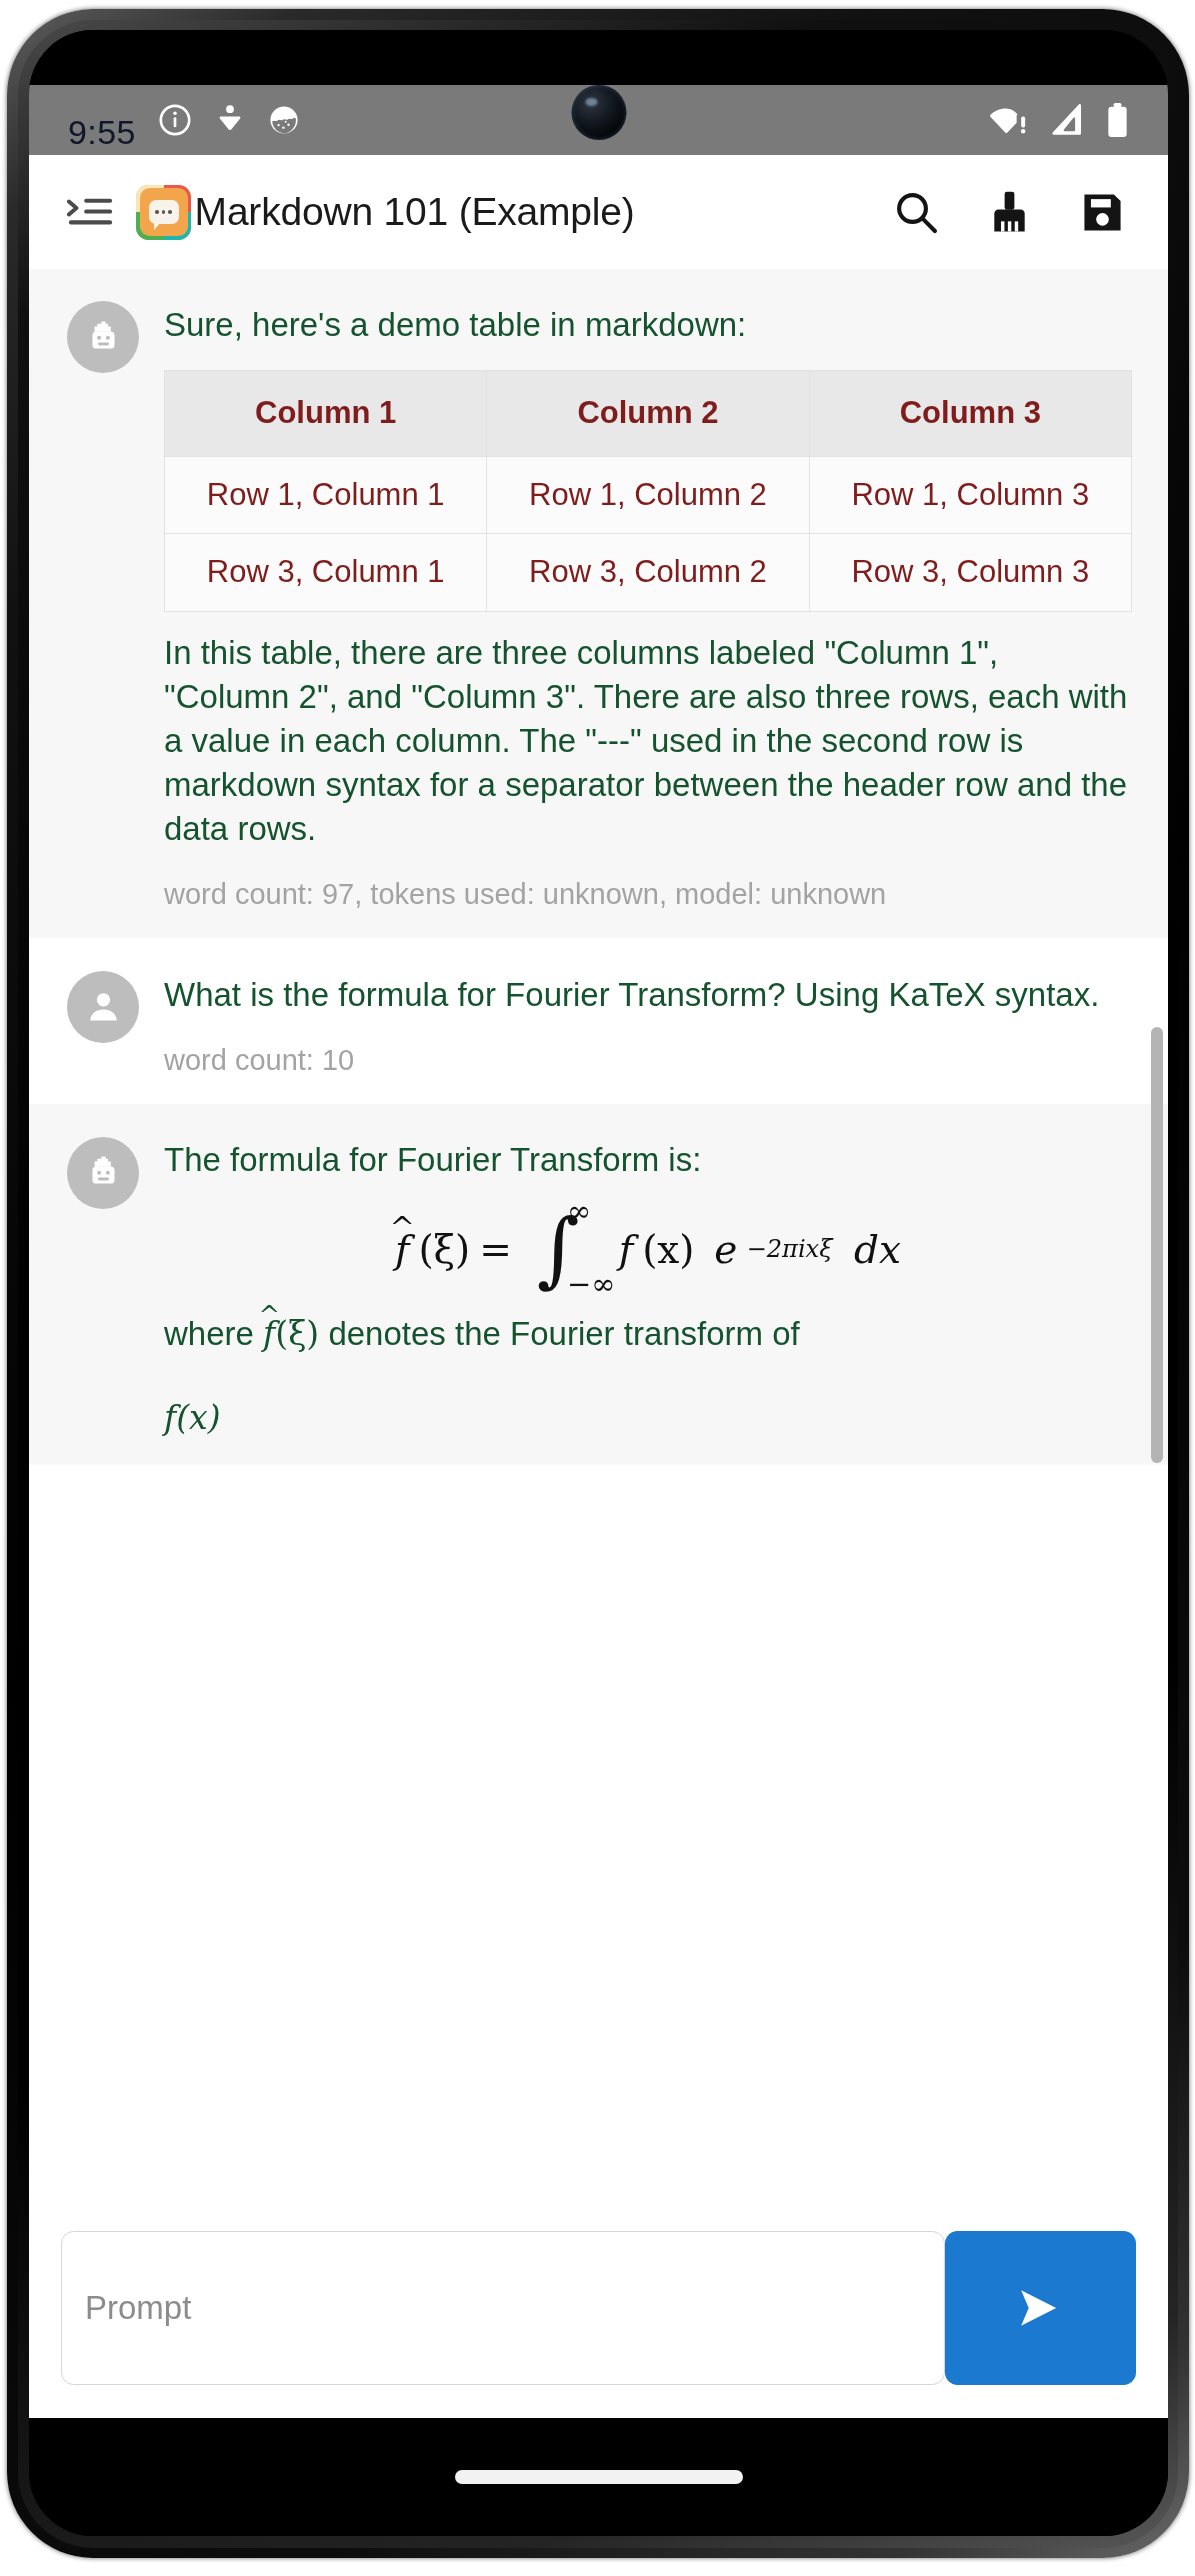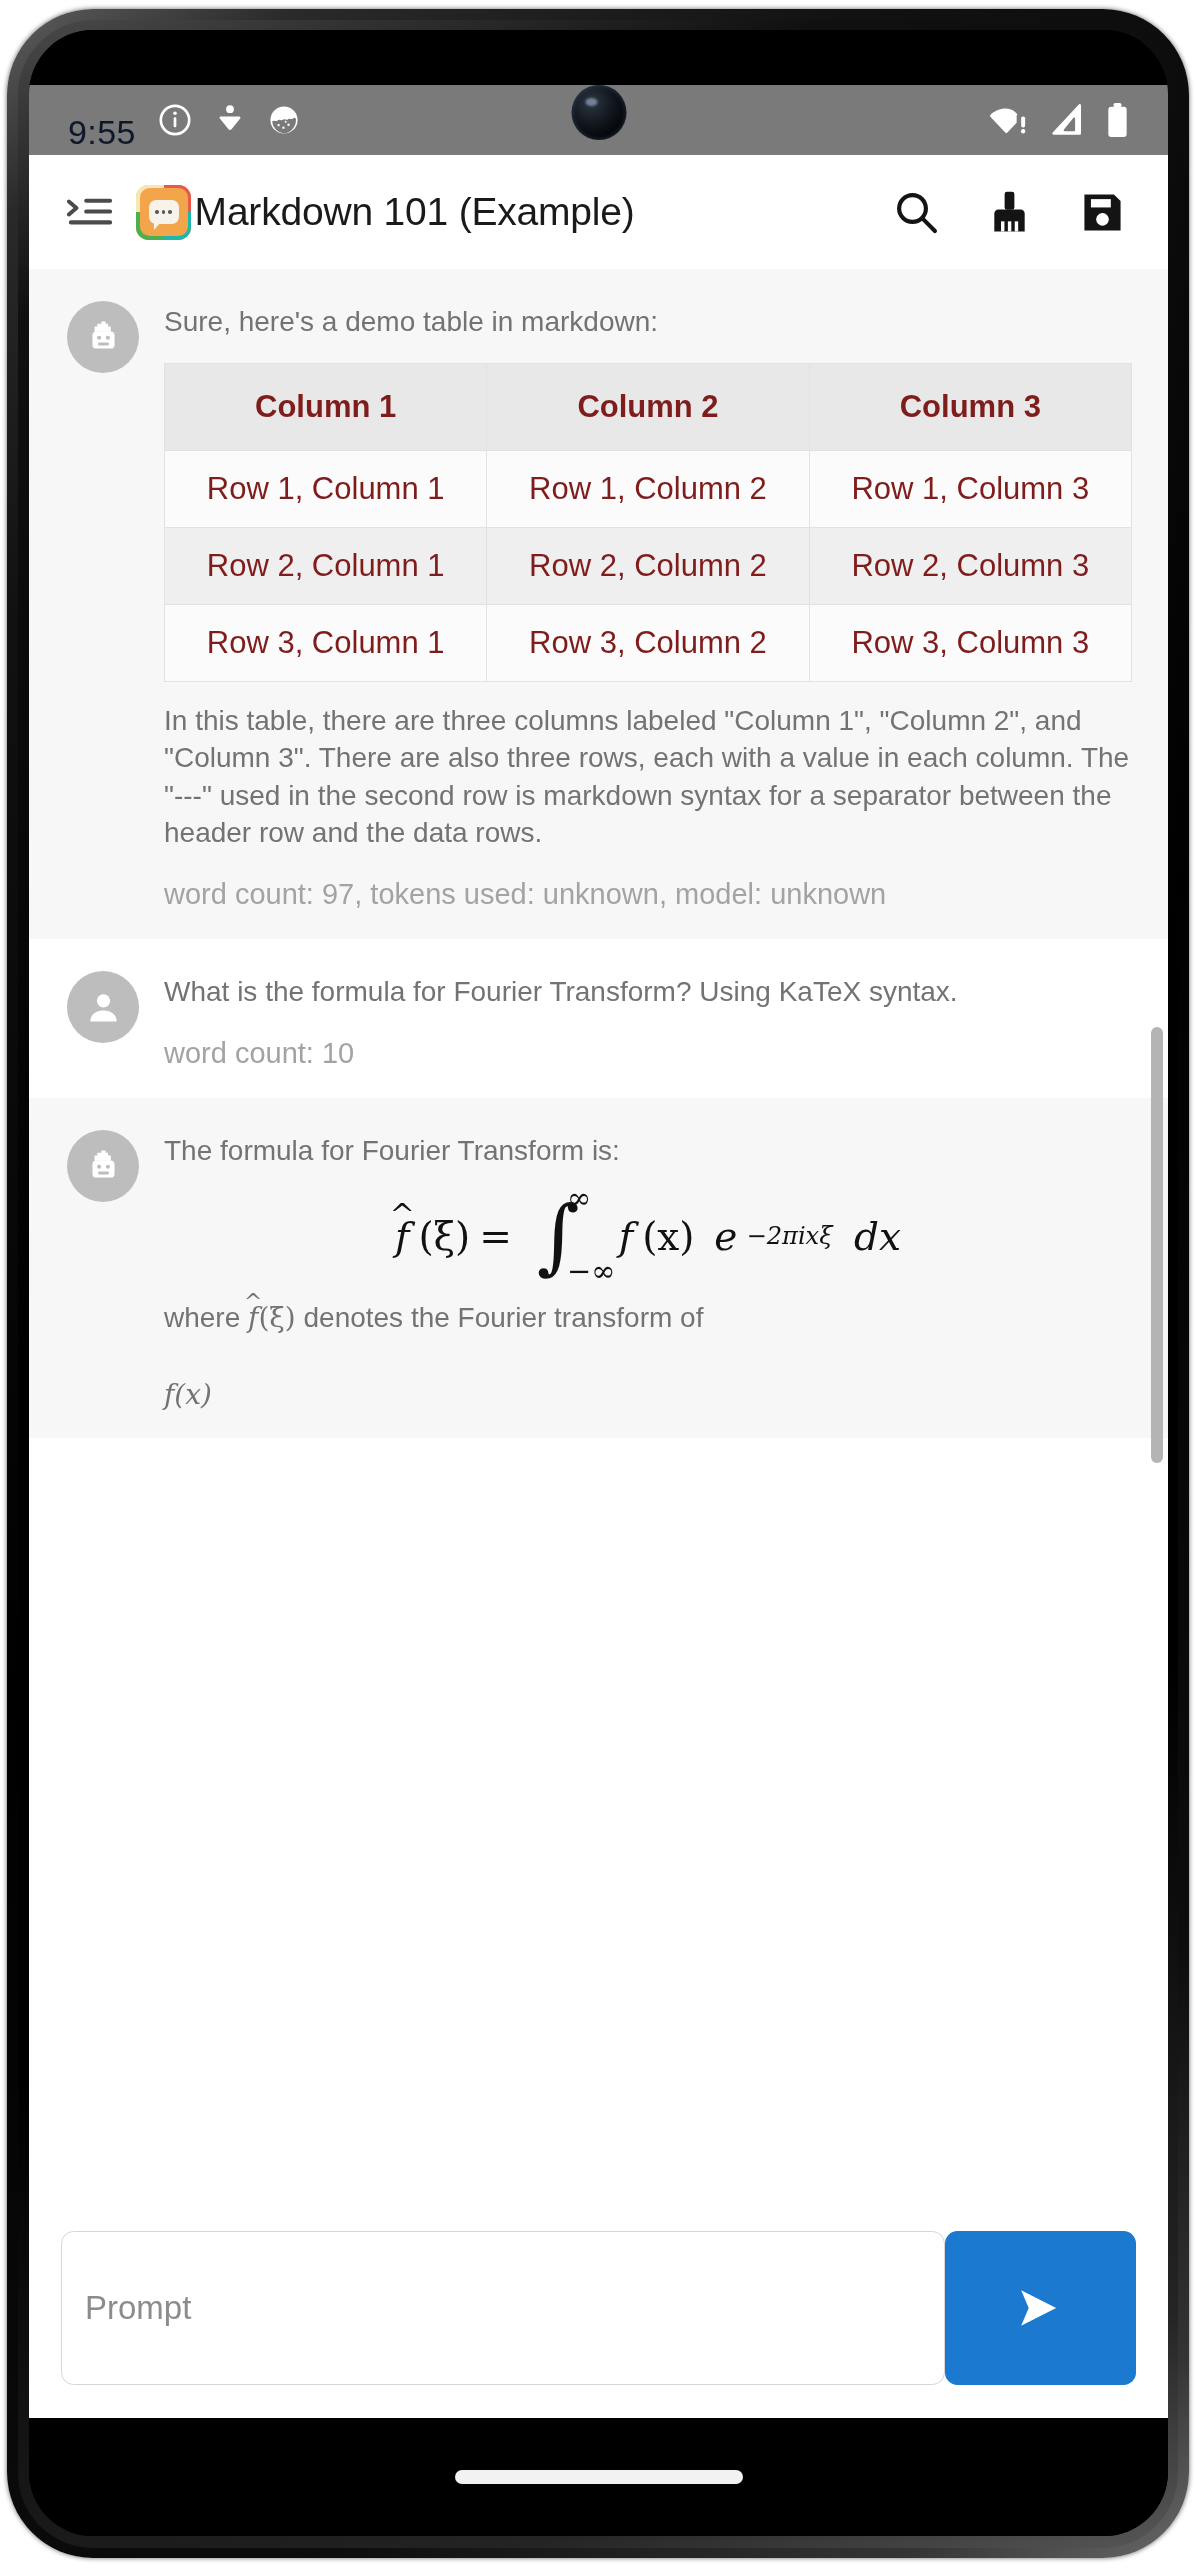--- a/index.html
+++ b/index.html
@@ -179,23 +179,23 @@
   .avatar {
     width: 72px; height: 72px;
     border-radius: 50%;
     background: #bdbdbd;
     flex: 0 0 auto;
     display: flex; align-items: center; justify-content: center;
     margin-top: 5.4px;
   }
   .msg-body { flex: 1; min-width: 0; padding-top: 7.2px; }
   .msg-text {
-    font-size: 28px;
+    font-size: 33px;
     line-height: 1.33;
-    color: #737373;
+    color: #14532d;
   }
   .meta {
     margin-top: 25px;
     font-size: 29px;
     color: #a3a3a3;
     line-height: 1.3;
   }
 
   
   .md-table {
@@ -461,25 +461,20 @@
                   <th>Column 1</th>
                   <th>Column 2</th>
                   <th>Column 3</th>
                 </tr>
               </thead>
               <tbody>
                 <tr class="odd">
                   <td>Row 1, Column 1</td>
                   <td>Row 1, Column 2</td>
                   <td>Row 1, Column 3</td>
-                </tr>
-                <tr class="even">
-                  <td>Row 2, Column 1</td>
-                  <td>Row 2, Column 2</td>
-                  <td>Row 2, Column 3</td>
                 </tr>
                 <tr class="odd">
                   <td>Row 3, Column 1</td>
                   <td>Row 3, Column 2</td>
                   <td>Row 3, Column 3</td>
                 </tr>
               </tbody>
             </table>
 
             <div class="msg-text">In this table, there are three columns labeled "Column 1", "Column 2", and "Column 3". There are also three rows, each with a value in each column. The "---" used in the second row is markdown syntax for a separator between the header row and the data rows.</div>

